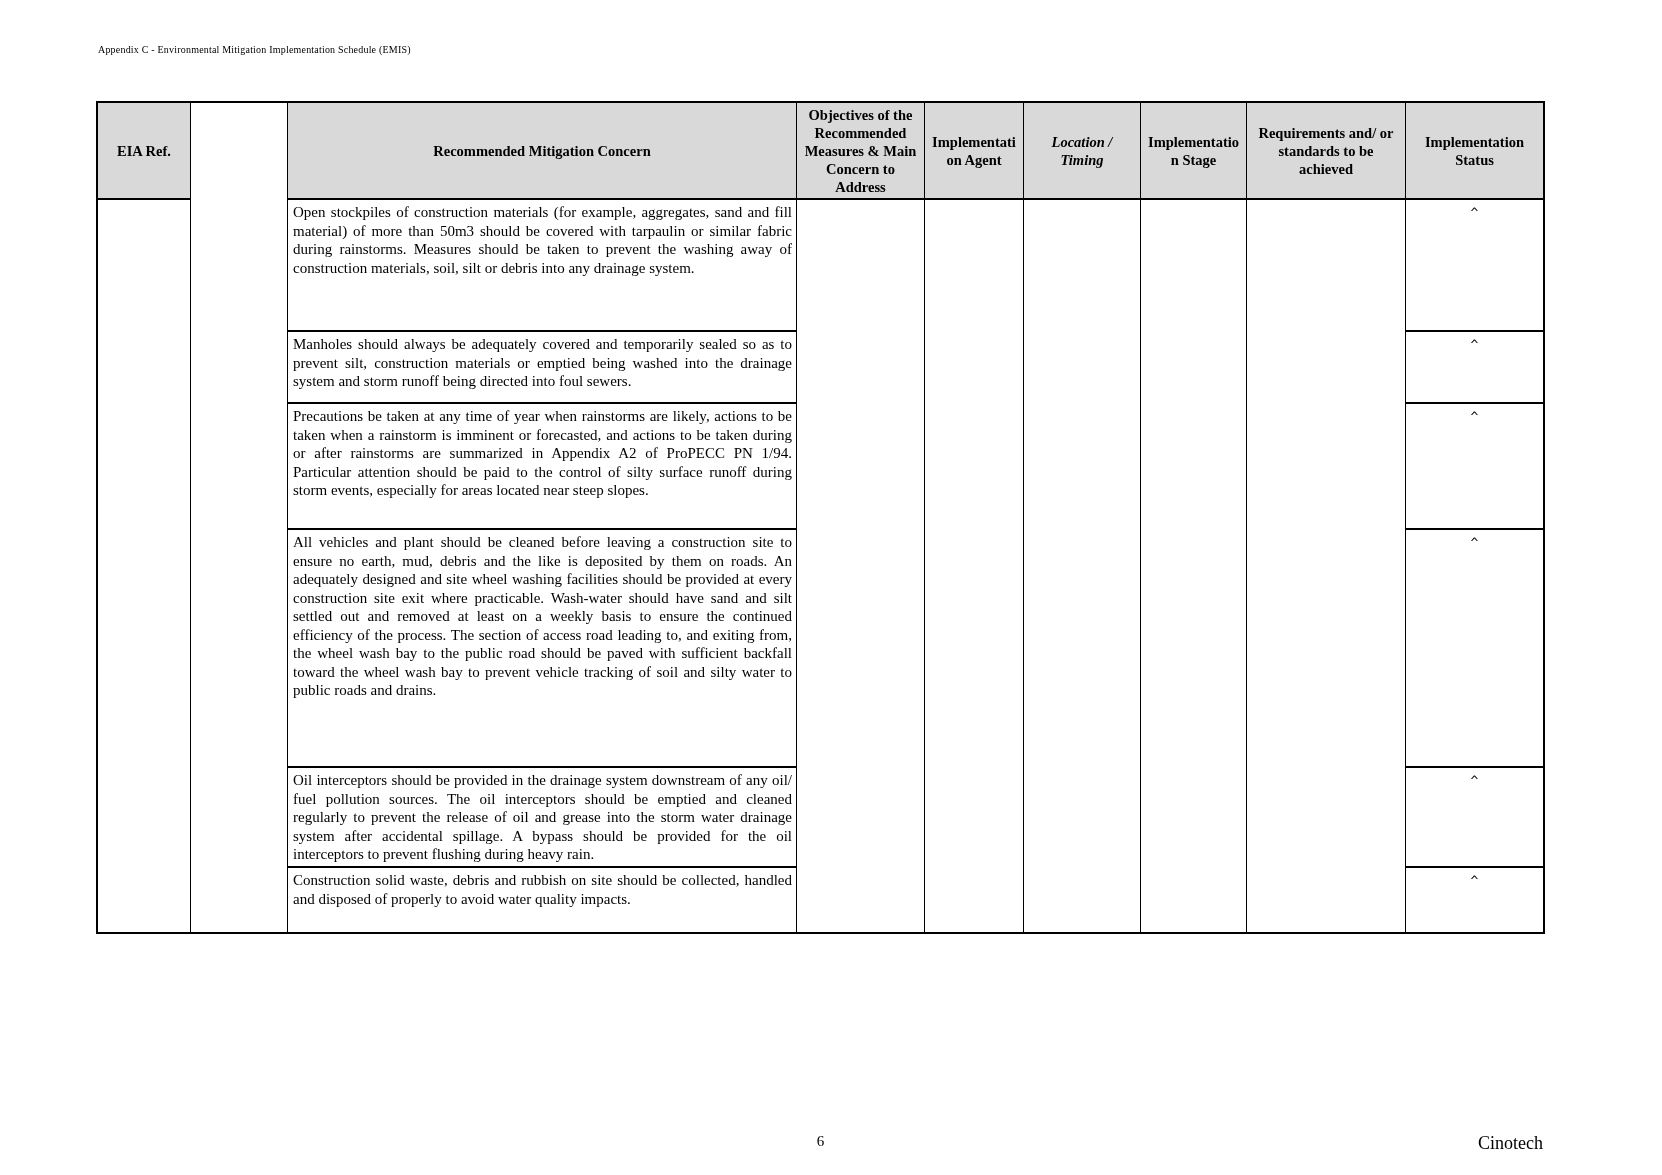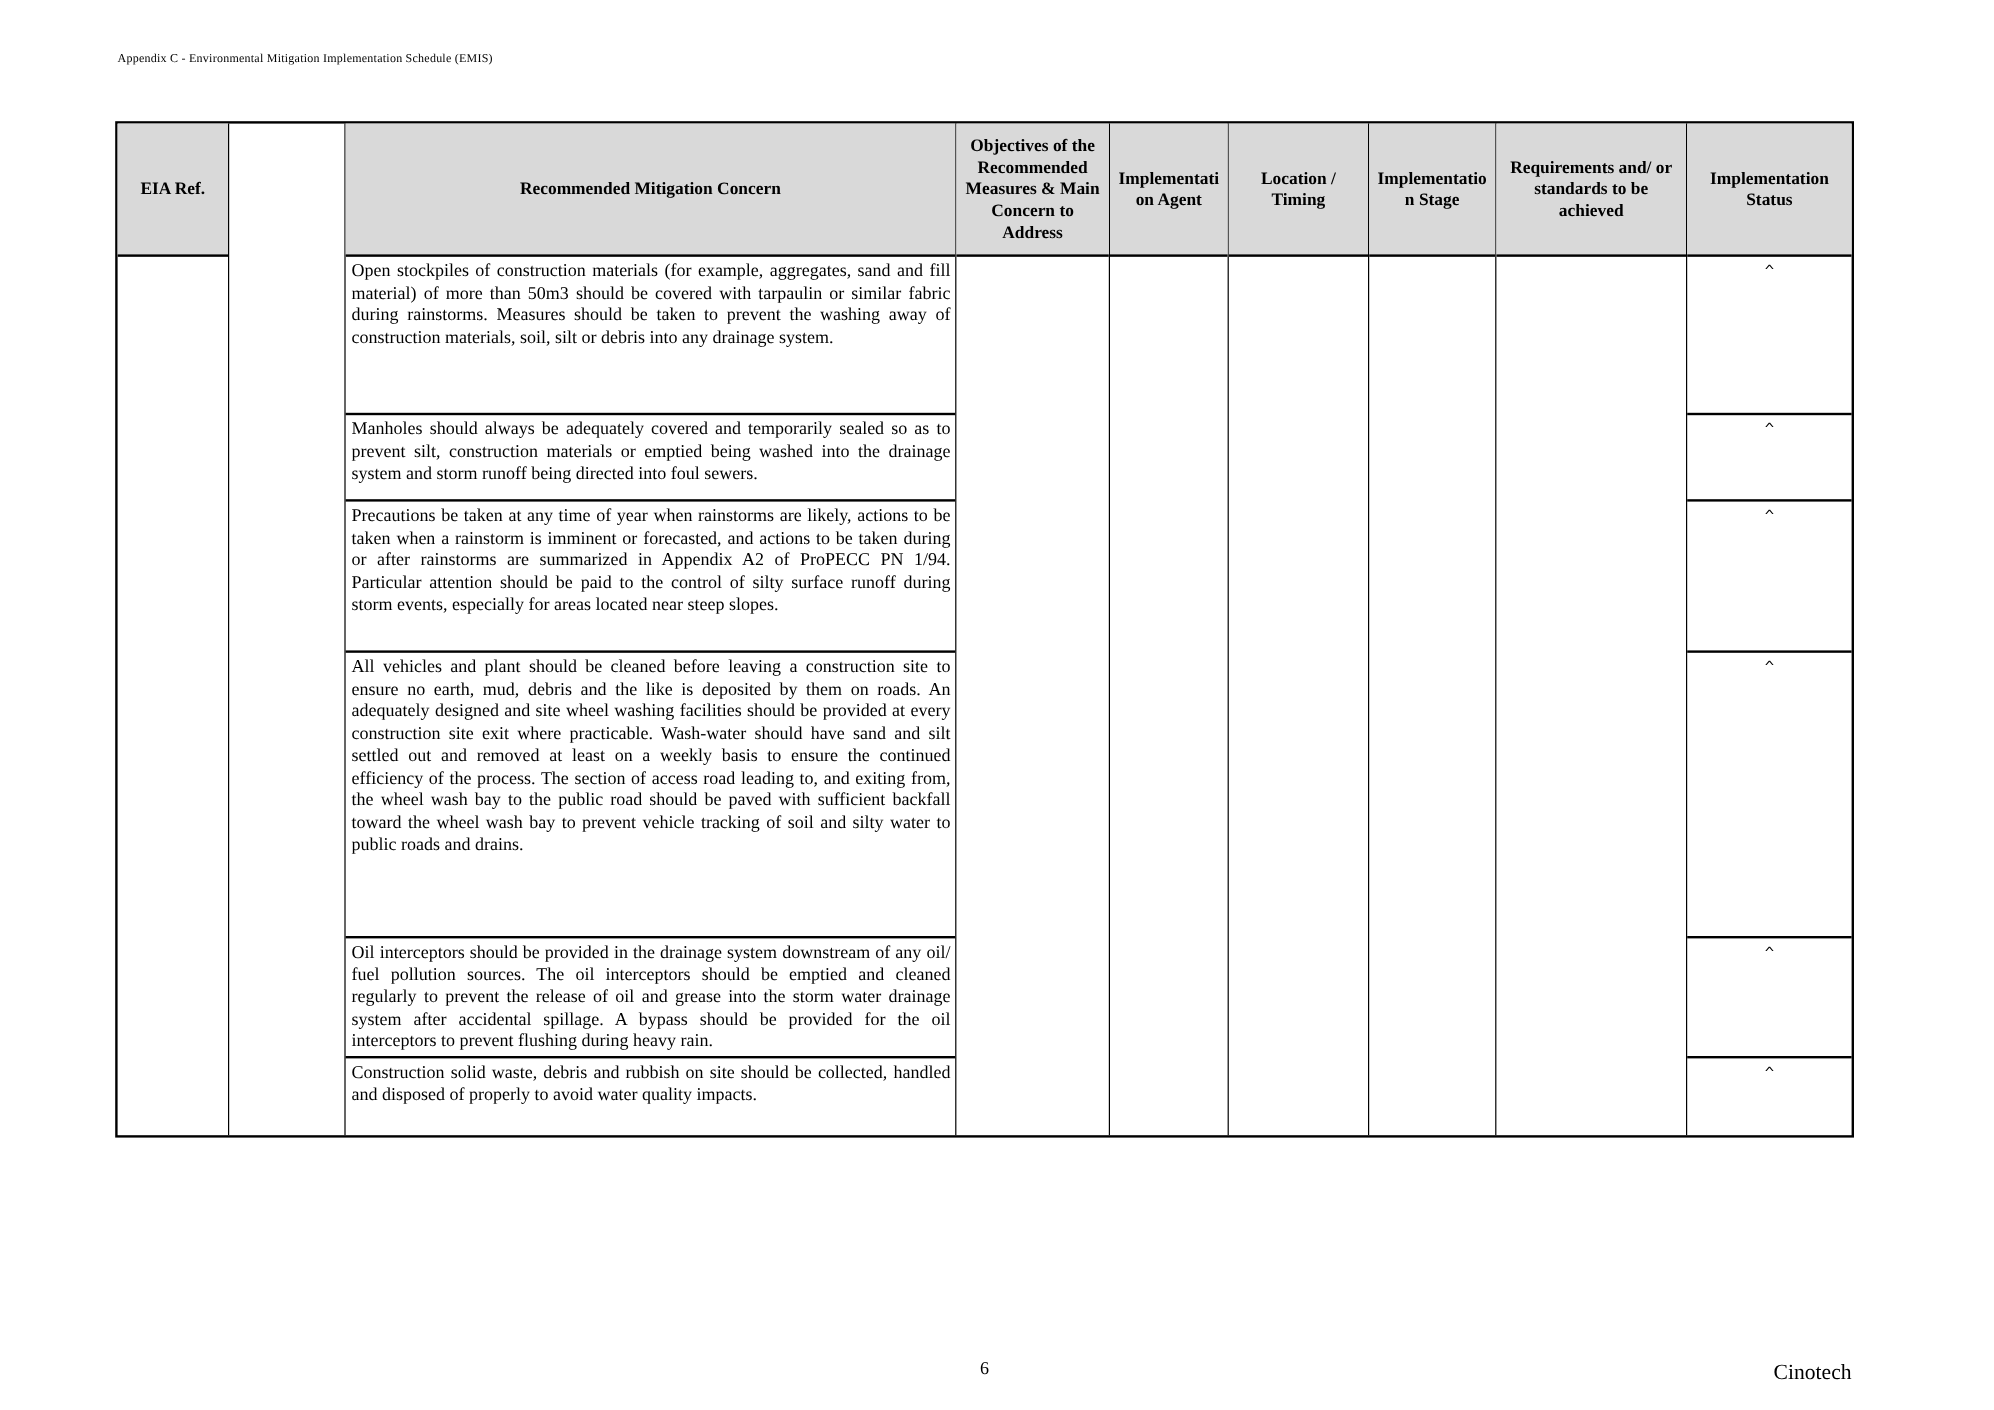--- a/index.html
+++ b/index.html
@@ -33,27 +33,27 @@
     flex-direction: column;
     border-right: 1px solid #000000;
   }
   .col:last-child { border-right: none; }
 
   .col-eia      { flex: 0 0 93px; }
   .col-ema      { flex: 0 0 97px; }
   .col-measures { flex: 0 0 509px; }
   .col-objectives { flex: 0 0 128px; }
   .col-agent    { flex: 0 0 99px; }
-  .col-location { flex: 0 0 117px; }
+  .col-location { flex: 0 0 117px; font-style: italic; }
   .col-stage    { flex: 0 0 106px; }
   .col-req      { flex: 0 0 159px; }
   .col-status   { flex: 0 0 137px; }
 
   .th {
-    height: 111px;
+    height: 97px;
     background: #d9d9d9;
     border-bottom: 2px solid #000000;
     font-weight: bold;
     font-size: 14.5px;
     line-height: 18px;
     text-align: center;
     white-space: pre-line;
     display: flex;
     align-items: center;
     justify-content: center;

